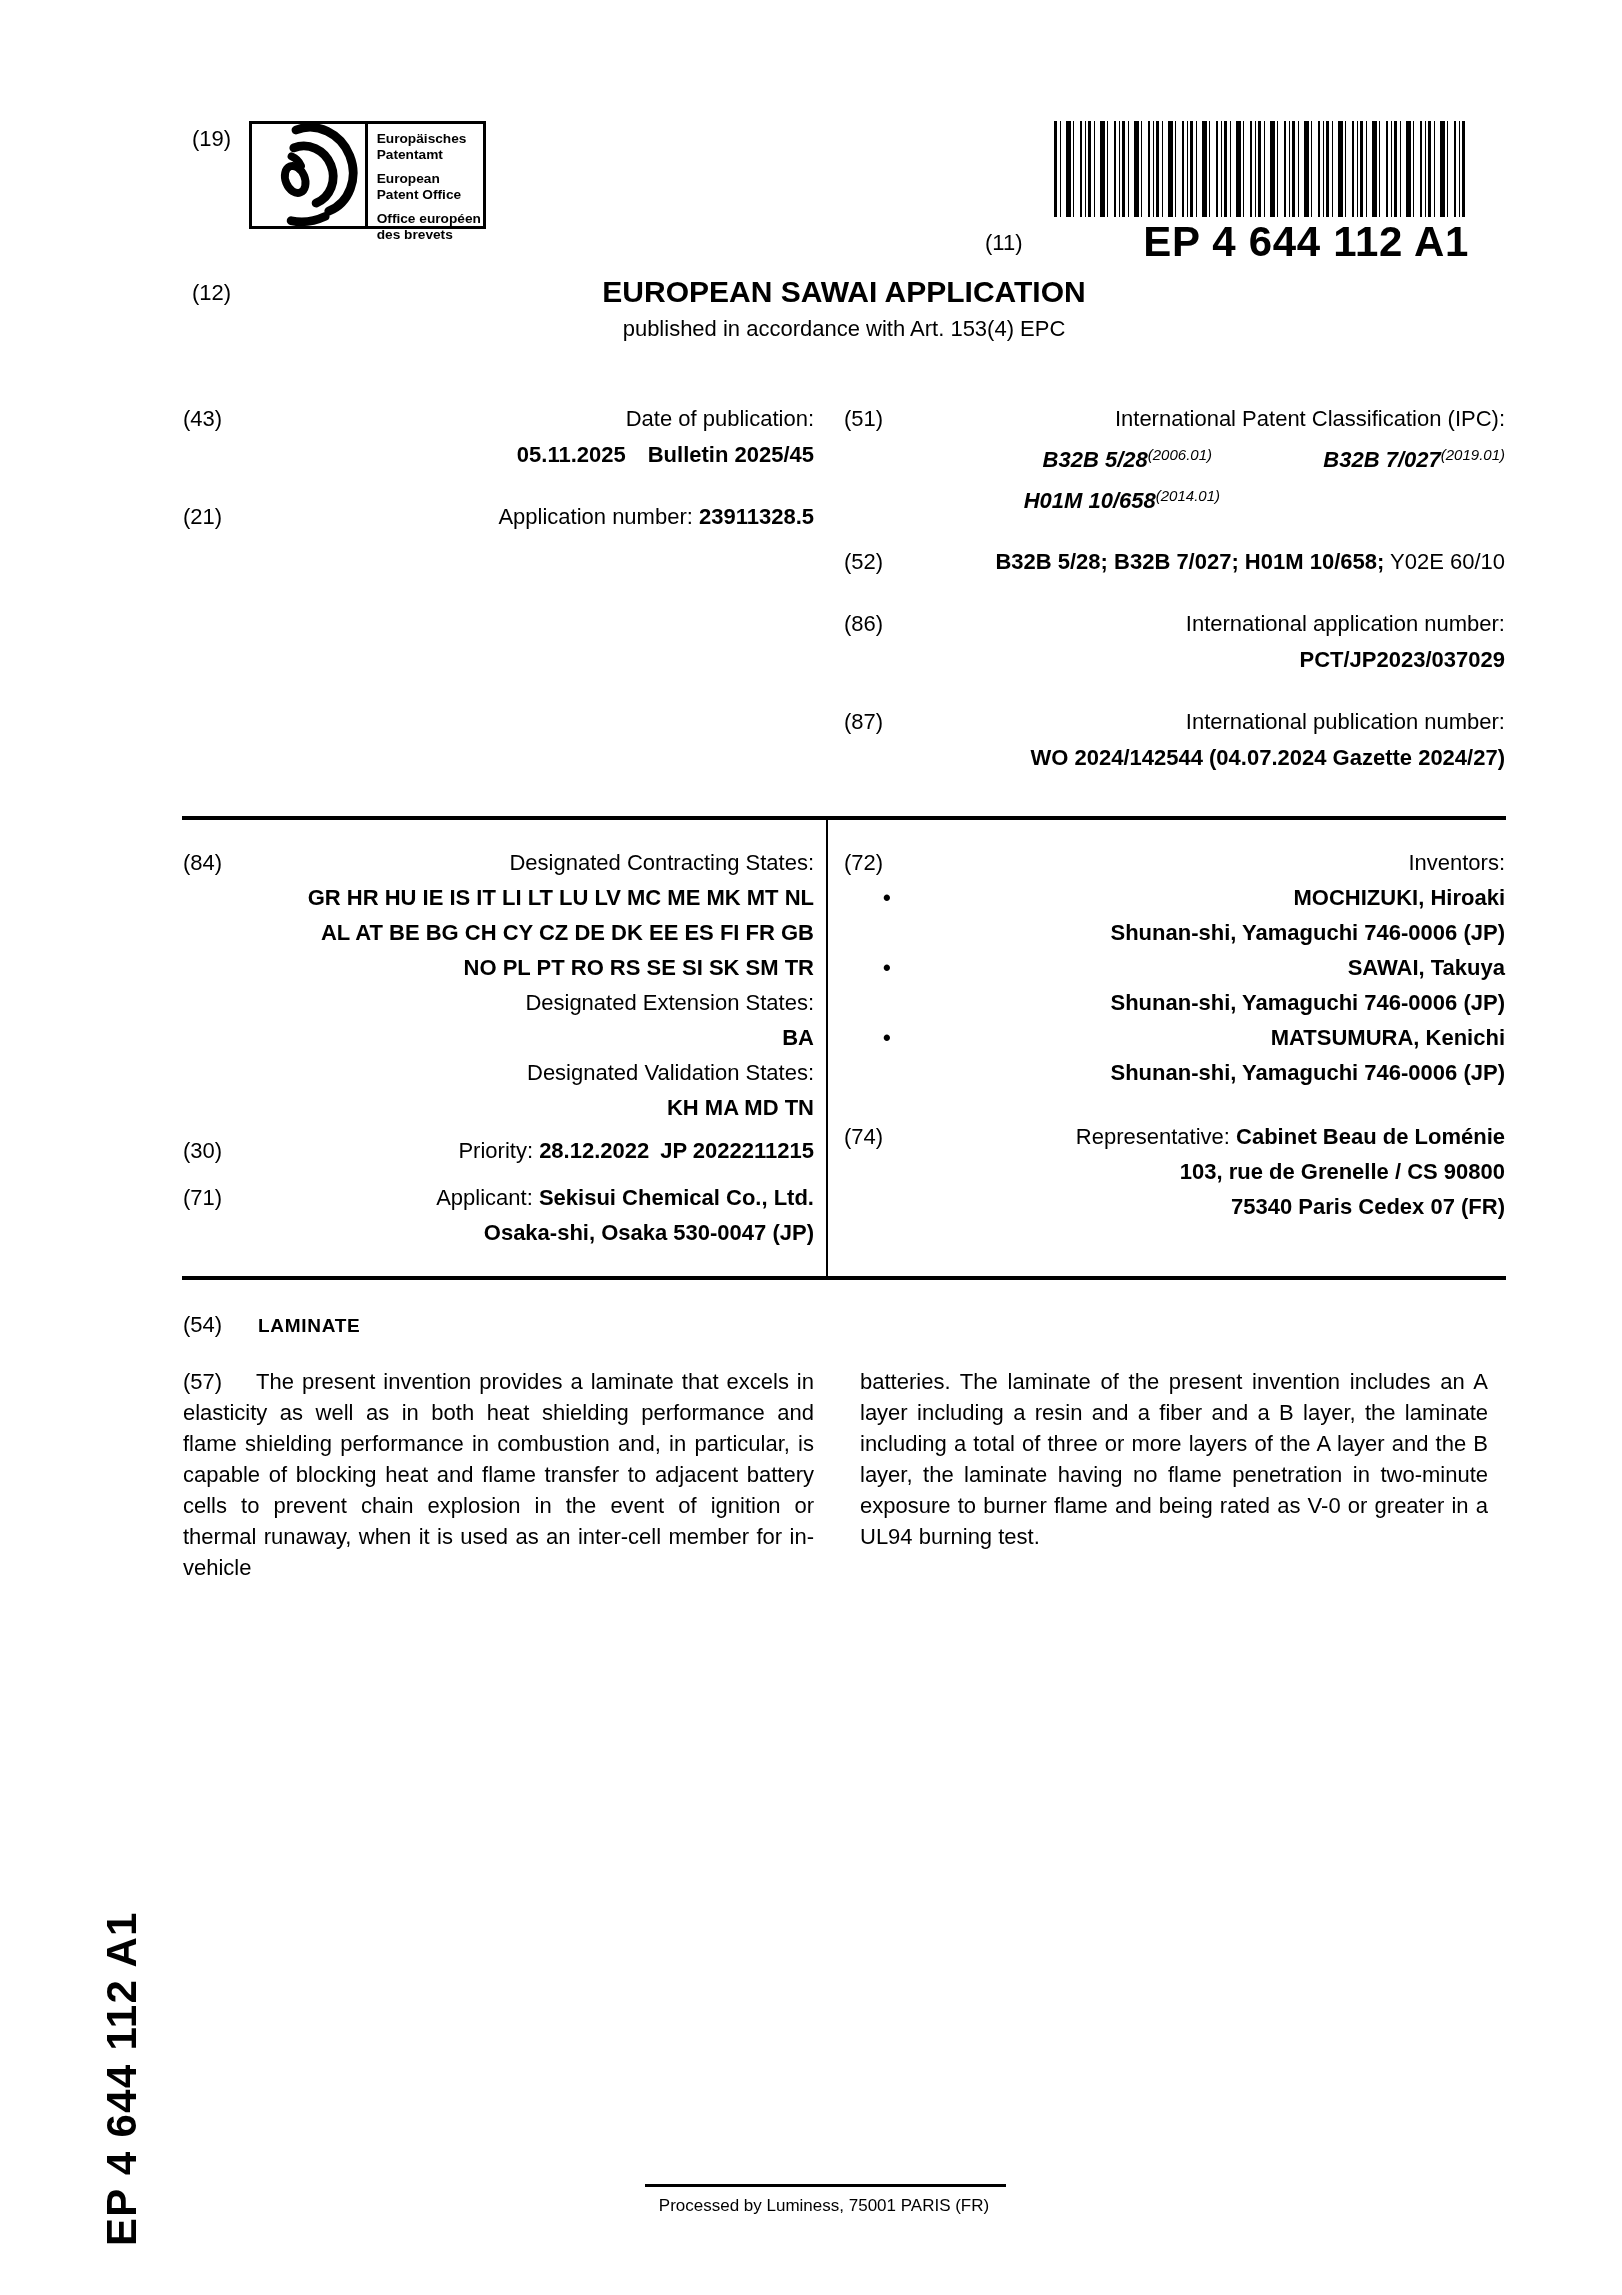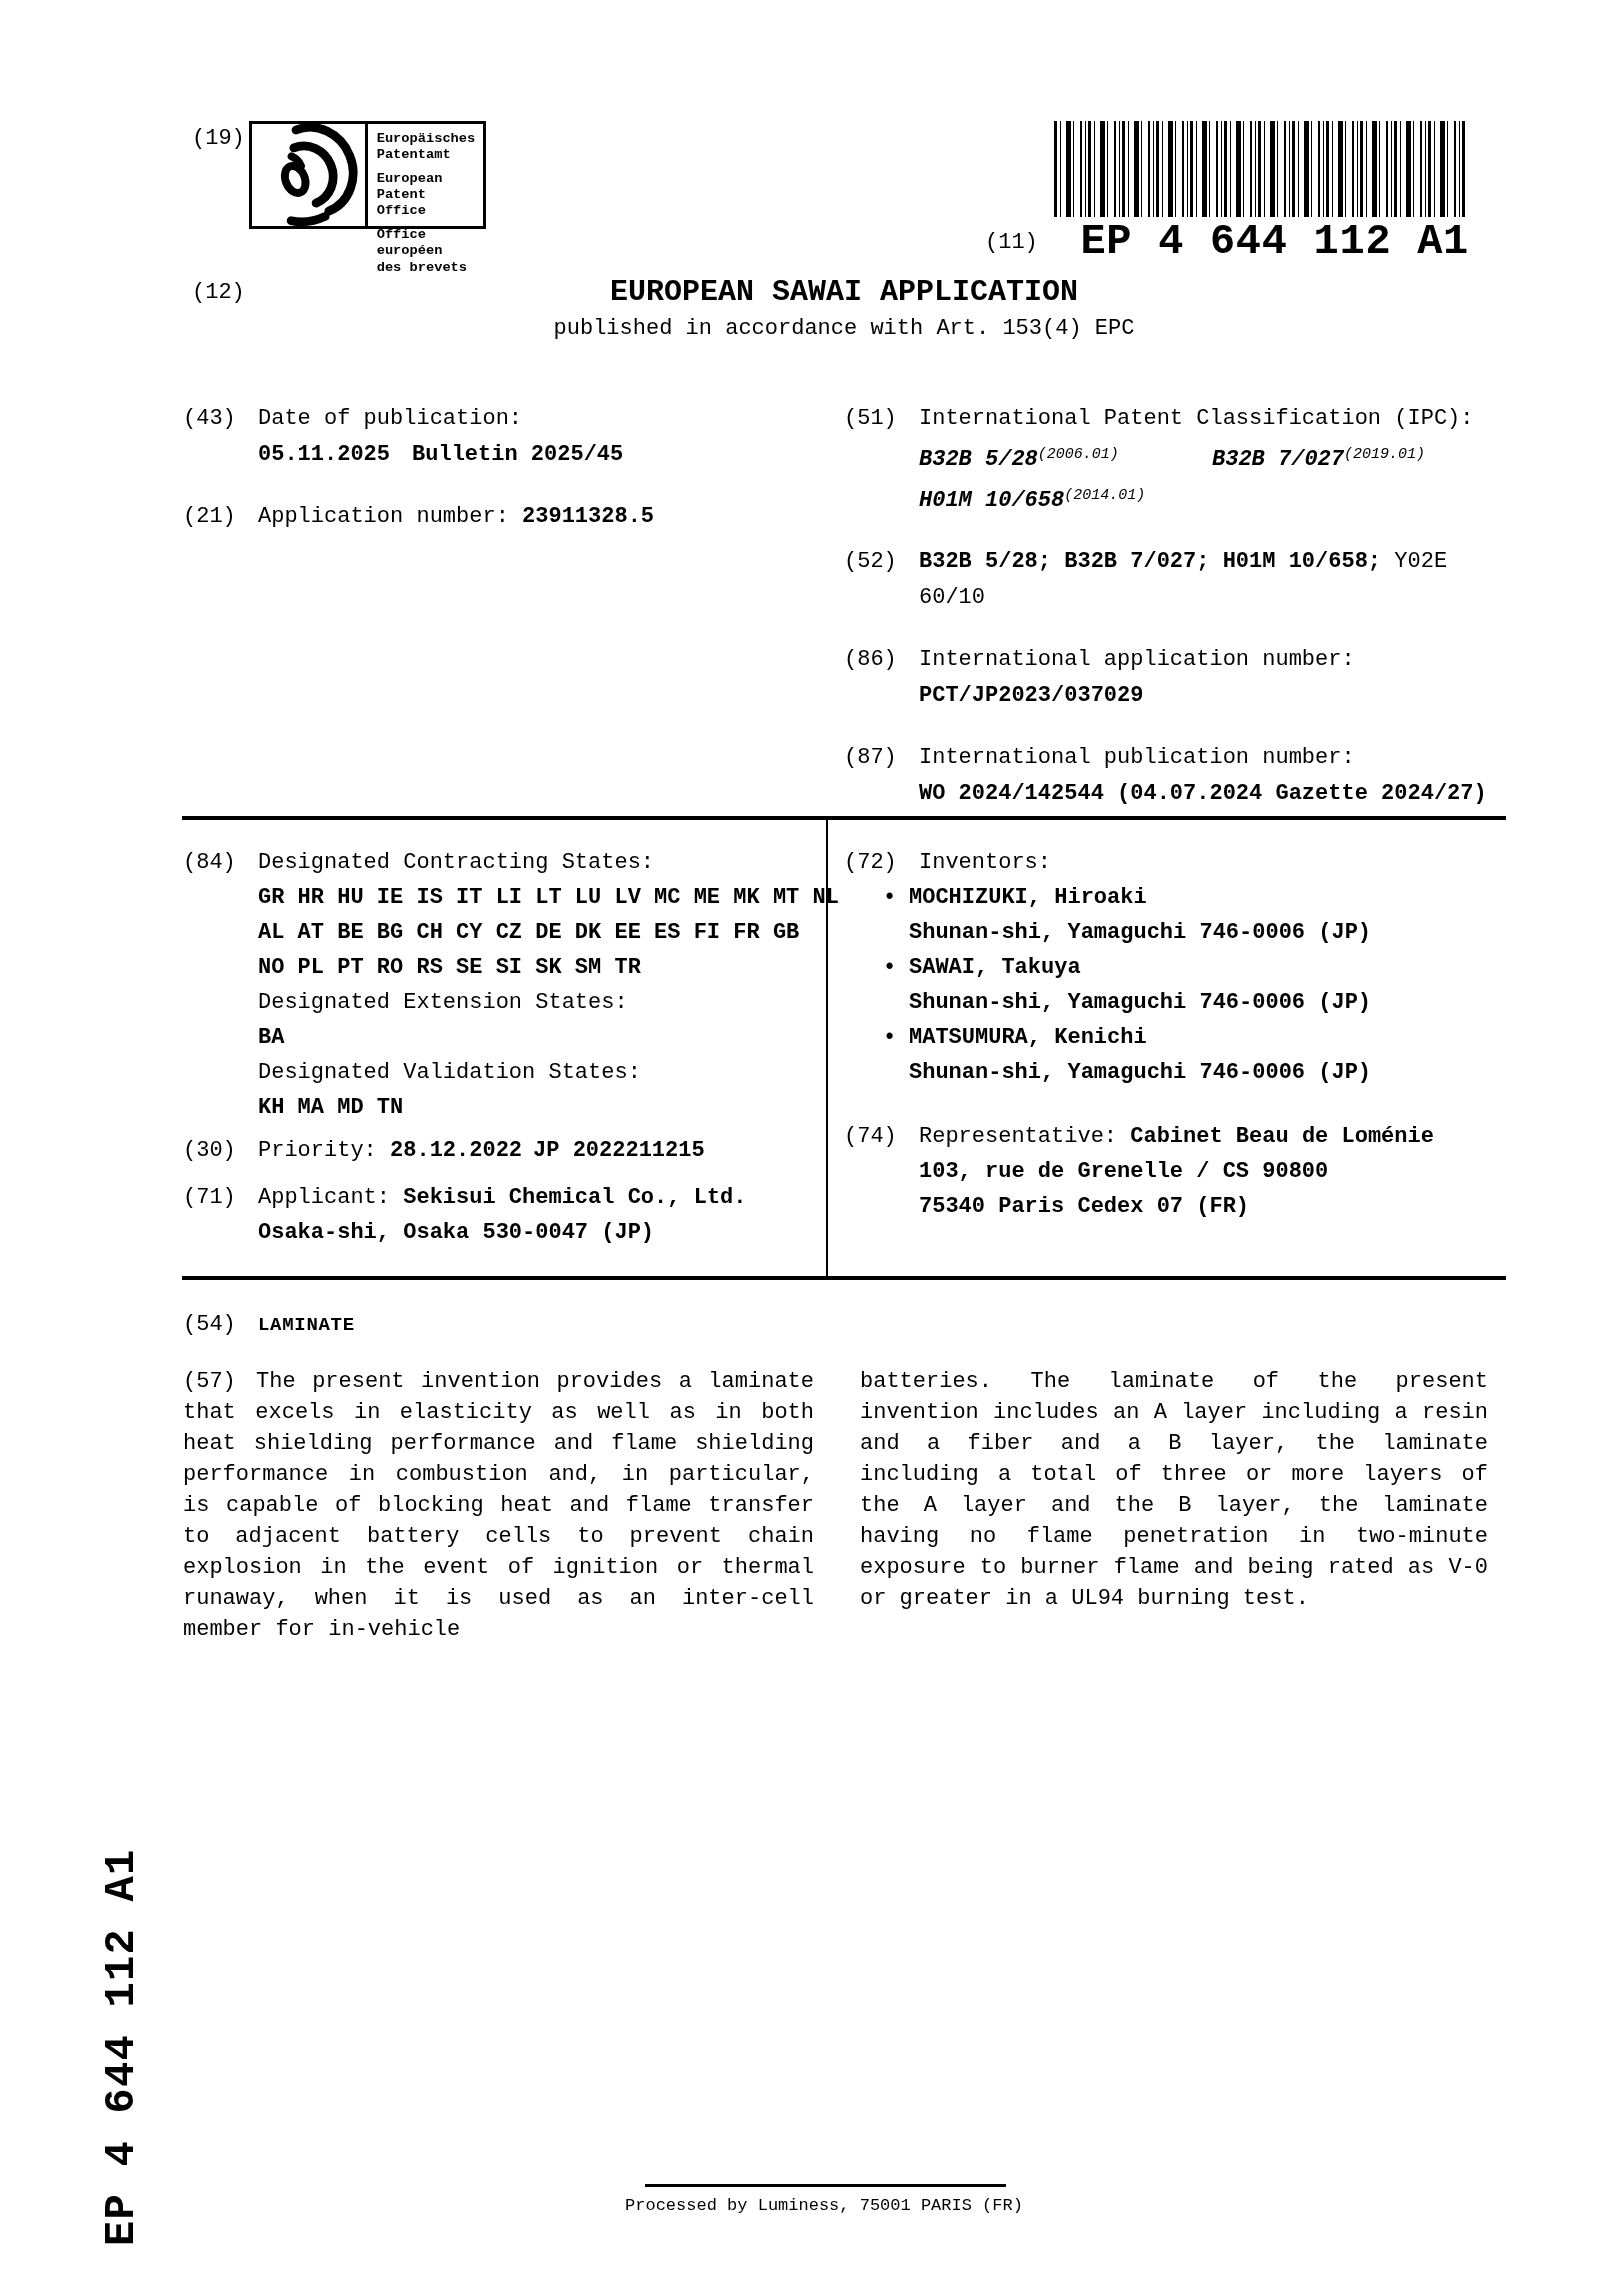--- a/index.html
+++ b/index.html
@@ -1,20 +1,20 @@
 <!DOCTYPE html>
 <html style="font-size:10.5px"><head>
 <meta charset="utf-8">
 <style>
   html,body{margin:0;padding:0;background:#888;}
   .page{
     position:relative;
     width:1623px;height:2295px;
     background:#ffffff;
-    font-family:Liberation Mono, monospace;
+    font-family:Liberation Sans, sans-serif;
     color:#000;
     overflow:hidden;
   }
   .abs{position:absolute;}
   .txt{font-size:22px;line-height:36px;}
   .b{font-weight:bold;}
   
   .f19{left:192px;top:126px;font-size:22px;}
   .logobox{
     left:249px;top:121px;width:237px;height:108px;
@@ -36,21 +36,21 @@
       #000 11.8px 17px,#fff 17px 19px,#000 19px 20px,#fff 20px 26px,
       #000 26px 28px,#fff 28px 31px,#000 31px 32px,#fff 32px 34px);
   }
   .f11{left:985px;top:230px;font-size:22px;}
   .pubnum{left:1076px;top:218px;width:393px;font-size:42px;font-weight:bold;text-align:right;letter-spacing:0.7px;}
   
   .f12{left:192px;top:280px;font-size:22px;}
   .doctitle{left:183px;top:275px;width:1322px;text-align:center;font-size:30px;font-weight:bold;letter-spacing:0px;}
   .docsub{left:183px;top:316px;width:1322px;text-align:center;font-size:22px;}
   
-  .col{position:absolute;}
+  .col{position:absolute;text-align:right;}
   .item{position:relative;padding-left:75px;}
   .item .num{position:absolute;left:0;top:0;}
   .nowrap{white-space:nowrap;}
   .topL{left:183px;top:401px;width:631px;}
   .topR{left:844px;top:401px;width:661px;}
   .topL .txt,.topR .txt{line-height:36px;}
   .mb43{margin-bottom:26px;}
   .mb21{margin-bottom:25px;}
   .mbR{margin-bottom:26px;}
   .ipcrow{display:flex;}

